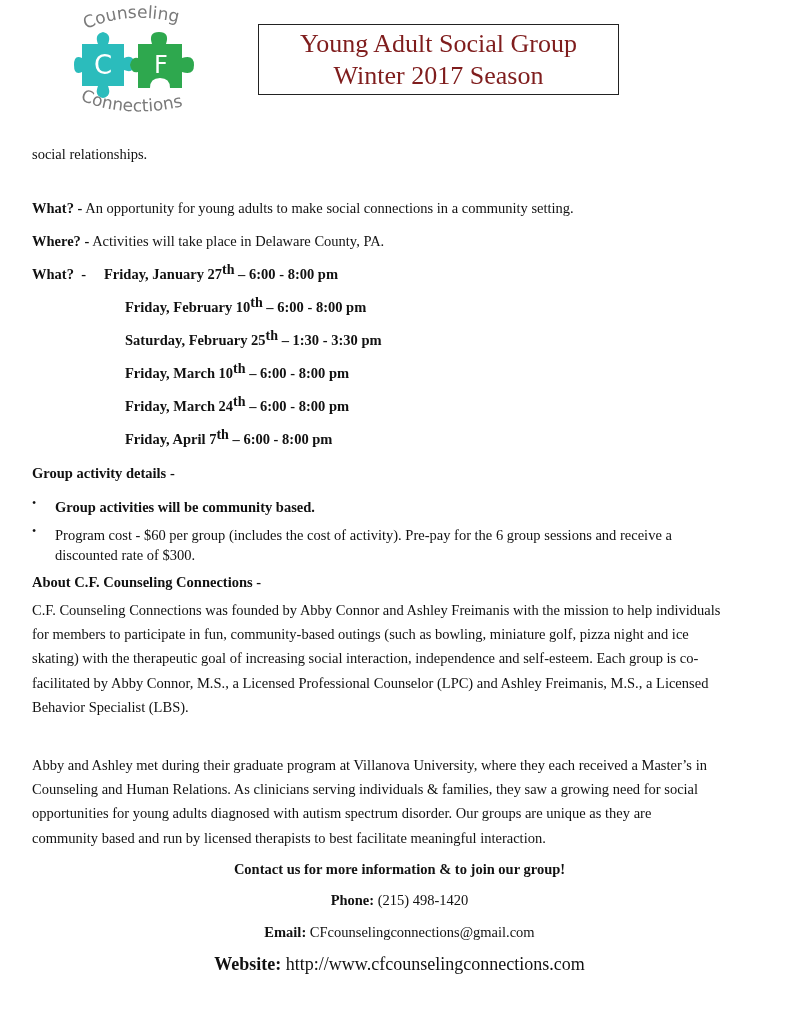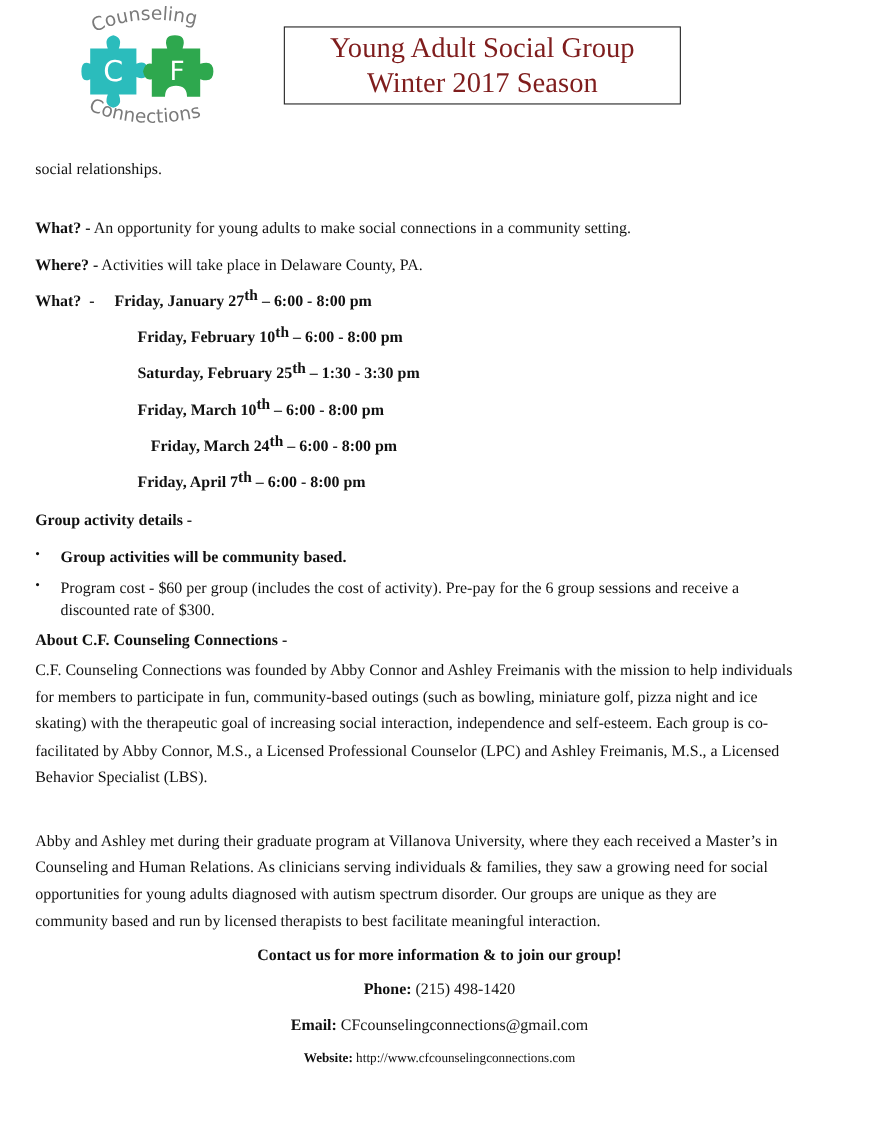--- a/index.html
+++ b/index.html
@@ -29,21 +29,21 @@
   .when-row { position: absolute; font-weight: bold; white-space: nowrap; }
   .when-row sup { font-size: 14px; vertical-align: 5px; line-height: 0; }
   .when-label { position: absolute; left: 0; font-weight: bold; }
   .group-head { position: absolute; top: 323px; font-weight: bold; }
   .bullet { position: absolute; left: 0; }
   .bullet-dot { position: absolute; left: 0; font-size: 12px; }
   .bullet-text { position: absolute; left: 23px; line-height: 20px; white-space: nowrap; }
   .about-head { position: absolute; top: 432px; font-weight: bold; }
   .about-p { position: absolute; left: 0; width: 740px; line-height: 24.2px; }
   .contact { position: absolute; left: 0; width: 735px; text-align: center; }
-  .website { font-size: 12px; }
+  .website { font-size: 18px; }
 </style>
 </head>
 <body>
 
 <div class="logo">
   <svg width="130" height="118" viewBox="0 0 130 118">
     <defs>
       <path id="arcTop" d="M 12 26 Q 60 4 118 22" fill="none"></path>
       <path id="arcBot" d="M 8 96 Q 60 118 126 98" fill="none"></path>
     </defs>
@@ -84,21 +84,21 @@
   <div class="p-where line">
     <b>Where? -</b><span> Activities will take place in Delaware County, PA.</span>
   </div>
 
   <div class="when-label" style="top:124px; white-space:pre;">What?  -</div>
   <div id="when-list">
       <div class="when-row" style="top: 124px; left: 72px;"><span>Friday, January 27</span><sup>th</sup><span> – 6:00 - 8:00 pm</span></div>
       <div class="when-row" style="top: 157px; left: 93px;"><span>Friday, February 10</span><sup>th</sup><span> – 6:00 - 8:00 pm</span></div>
       <div class="when-row" style="top: 190px; left: 93px;"><span>Saturday, February 25</span><sup>th</sup><span> – 1:30 - 3:30 pm</span></div>
       <div class="when-row" style="top: 223px; left: 93px;"><span>Friday, March 10</span><sup>th</sup><span> – 6:00 - 8:00 pm</span></div>
-      <div class="when-row" style="top: 256px; left: 105px;"><span>Friday, March 24</span><sup>th</sup><span> – 6:00 - 8:00 pm</span></div>
+      <div class="when-row" style="top: 256px; left: 93px;"><span>Friday, March 24</span><sup>th</sup><span> – 6:00 - 8:00 pm</span></div>
       <div class="when-row" style="top: 289px; left: 93px;"><span>Friday, April 7</span><sup>th</sup><span> – 6:00 - 8:00 pm</span></div>
     </div>
 
   <div class="group-head">Group activity details -</div>
   <div class="bullet" style="top:354px;">
     <span class="bullet-dot">•</span>
     <span class="bullet-text" style="top:1px;font-weight:bold;">Group activities will be community based.</span>
   </div>
   <div class="bullet" style="top:382px;">
     <span class="bullet-dot">•</span>

